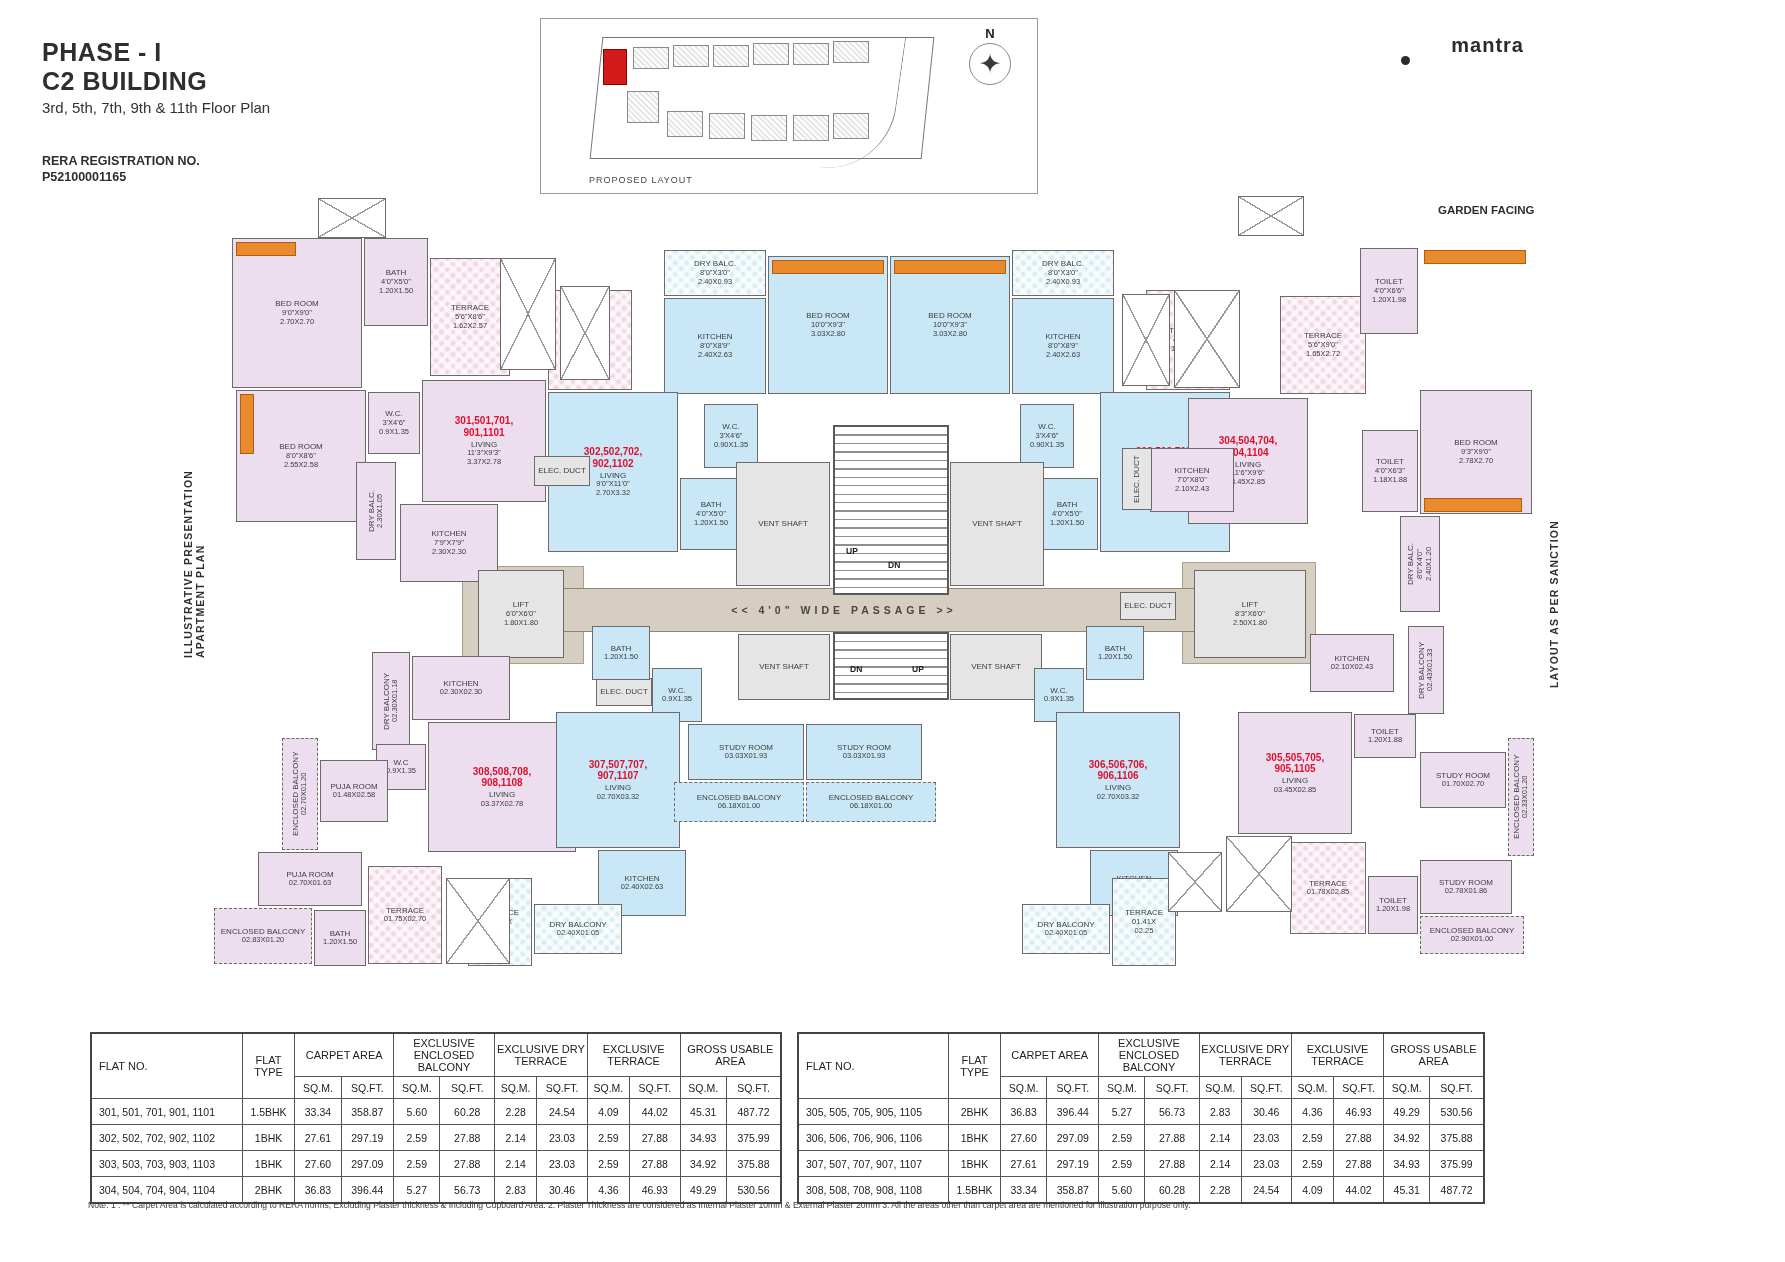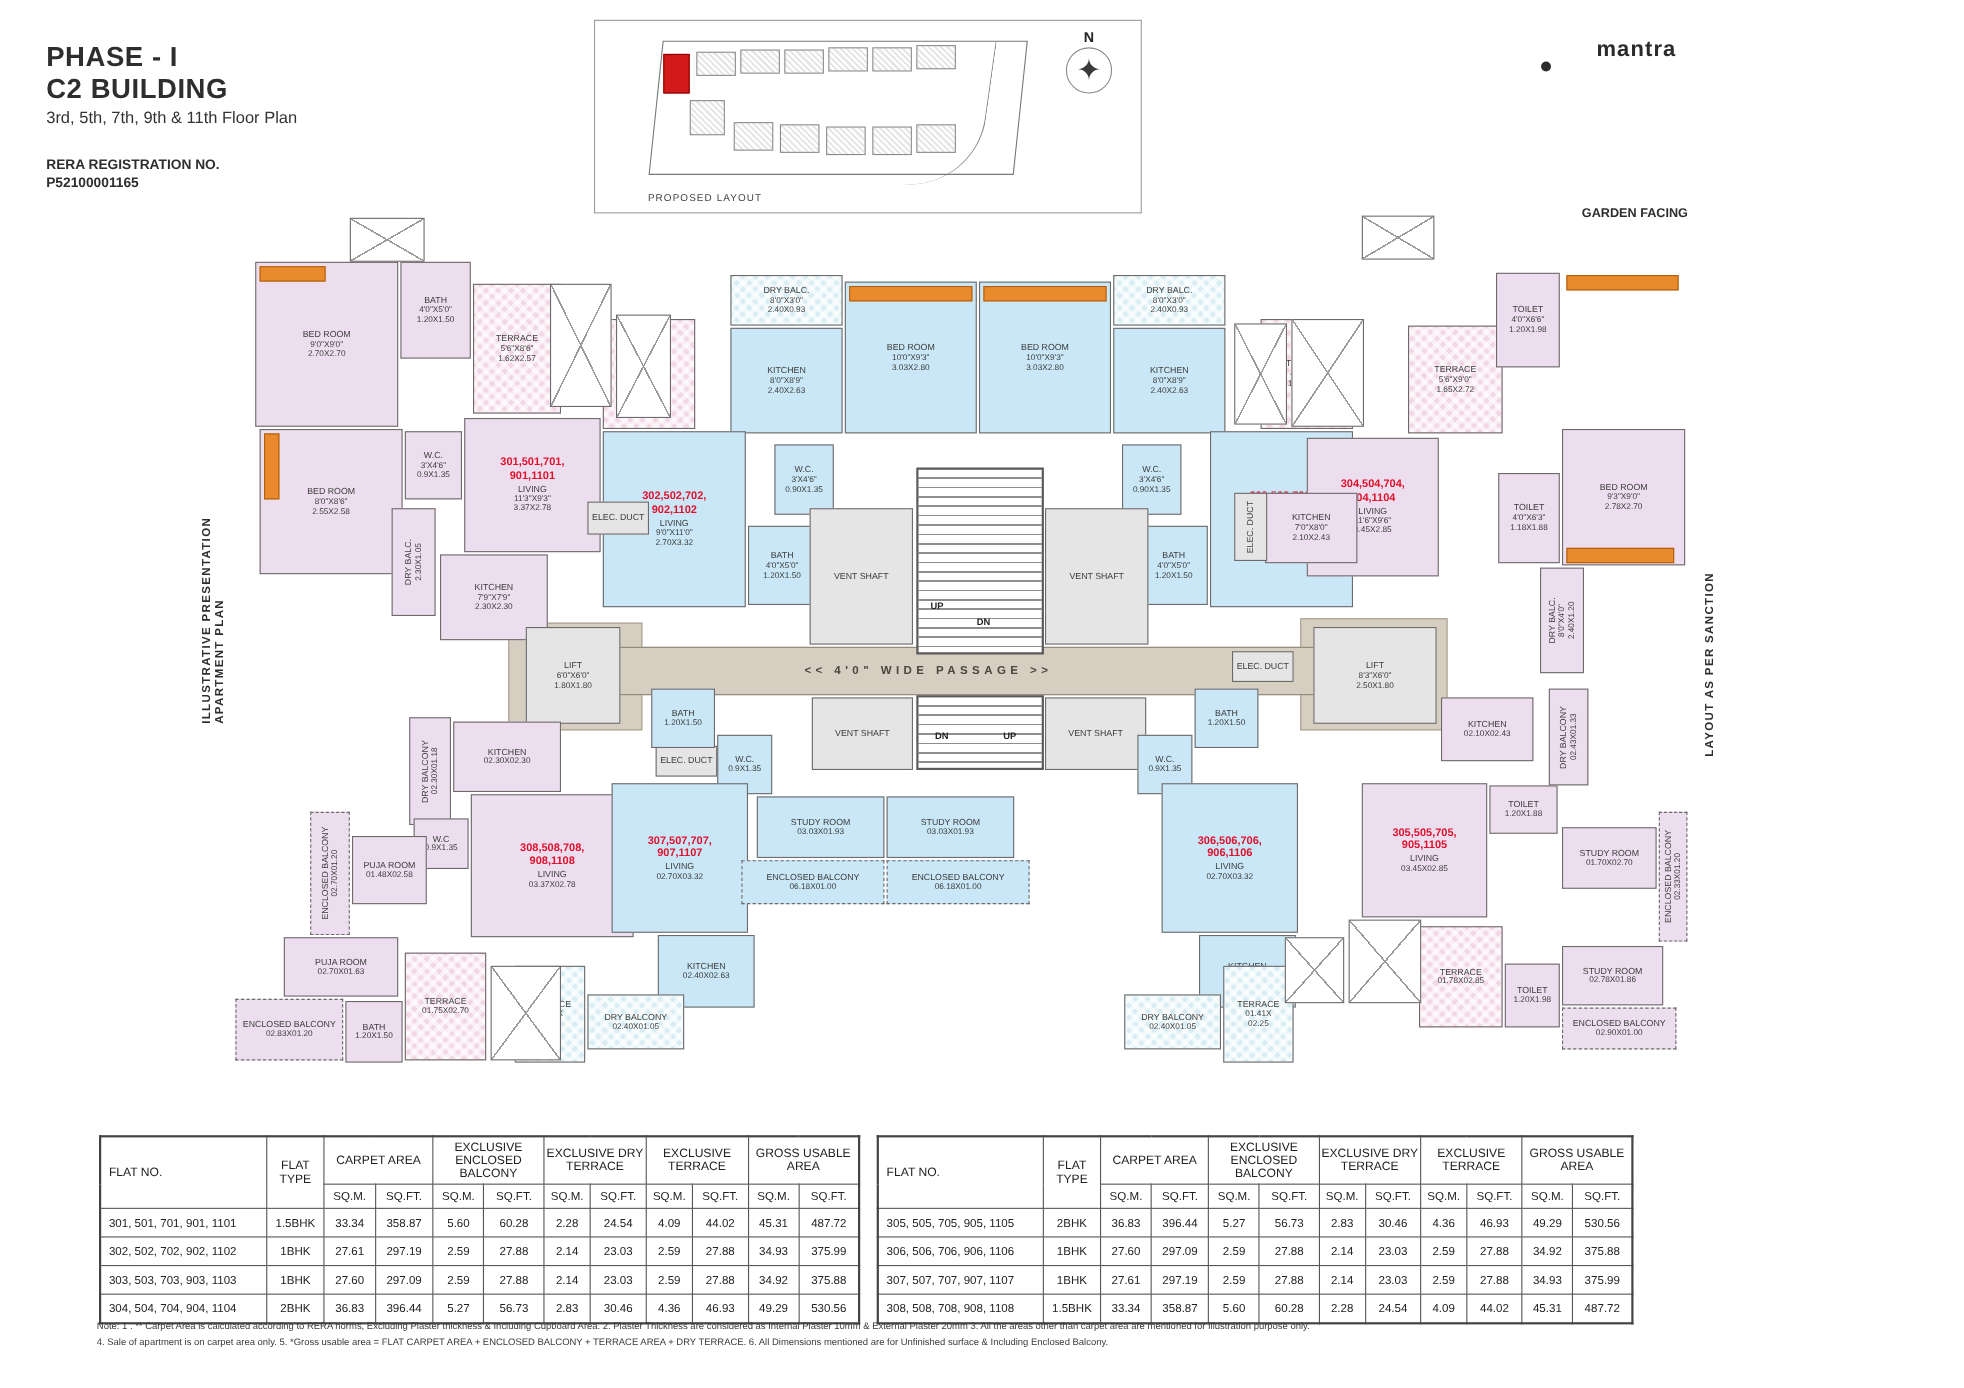--- a/index.html
+++ b/index.html
@@ -4,21 +4,21 @@
 <style>
   html,body{margin:0;padding:0}
   body{width:1785px;height:1262px;position:relative;overflow:hidden;background:#fff;
        font-family:"Liberation Sans",sans-serif;color:#222}
   .abs{position:absolute}
 
   
   #title-block{left:42px;top:38px}
   #phase,#building{font-size:25px;font-weight:bold;color:#2e2e2e;line-height:1.15;letter-spacing:.5px}
   #floors{font-size:15px;color:#333;margin-top:3px}
-  #rera{margin-top:26px;font-size:12.5px;font-weight:bold;color:#2e2e2e;line-height:1.35}
+  #rera{margin-top:37px;font-size:12.5px;font-weight:bold;color:#2e2e2e;line-height:1.35}
 
   
   #site-map{left:540px;top:18px;width:496px;height:174px;border:1px solid #9a9a9a;background:#fff}
   #site-map .outline{position:absolute;left:55px;top:18px;width:330px;height:120px;
       border:1px solid #777;transform:skewX(-6deg)}
   #site-map .road{position:absolute;left:235px;top:10px;width:120px;height:140px;
       border-right:1px solid #888;border-radius:0 0 70px 0;transform:rotate(8deg)}
   .blk{position:absolute;border:1px solid #8a8a8a;
       background:repeating-linear-gradient(45deg,#e7e7e7 0 2px,#fff 2px 4px)}
   .blk-red{position:absolute;background:#d21a1a;border:1px solid #8a0000}
@@ -34,21 +34,21 @@
   #logo{left:1296px;top:34px;width:232px;text-align:right}
   #logo .brand{font-size:20px;font-weight:bold;letter-spacing:1px;color:#2b2b2b;margin-right:4px}
   #logo .name{font-size:45px;font-weight:bold;letter-spacing:.5px;color:#2b2b2b;line-height:.95}
   #logo .dot{position:absolute;right:118px;top:22px;width:9px;height:9px;border-radius:50%;background:#2b2b2b}
 
   
   .vtext{writing-mode:vertical-rl;transform:rotate(180deg);font-size:10.5px;font-weight:bold;
       letter-spacing:1.2px;color:#2e2e2e}
   #left-margin{left:182px;top:418px;height:240px}
   #right-margin{left:1548px;top:458px;height:230px}
-  #garden{left:1438px;top:188px;font-size:11.5px;font-weight:bold;color:#2e2e2e}
+  #garden{left:1438px;top:204px;font-size:11.5px;font-weight:bold;color:#2e2e2e}
 
   
   #plan{left:0;top:0;width:1785px;height:1262px}
   .apron{position:absolute;background:#d6cec1;border:1px solid #a99f8f}
   .passage{position:absolute;background:#d6cec1;border:1.5px solid #8d8577;display:flex;
       align-items:center;justify-content:center;font-size:10.5px;letter-spacing:4px;color:#4a463d;font-weight:bold}
   .stairs{position:absolute;border:2px solid #5a5a5a;
       background:repeating-linear-gradient(to bottom,#fff 0 7px,#8e8e8e 7px 8.5px)}
   .updn{position:absolute;font-size:8.5px;font-weight:bold;color:#222}
 
@@ -710,14 +710,13 @@
           <td>44.02</td>
           <td>45.31</td>
           <td>487.72</td>
         </tr>
       </tbody>
     </table>
 </div>
 
 <div class="abs" id="notes">
   <div>Note:  1 . ** Carpet Area is calculated according to RERA norms, Excluding Plaster thickness &amp;  Including Cupboard Area.    2. Plaster Thickness are considered as Internal Plaster 10mm &amp; External Plaster 20mm    3. All the areas other than carpet area are mentioned for Illustration purpose only.</div>
-  <div>4. Sale of apartment is on carpet area only.    5. *Gross usable area = FLAT CARPET AREA + ENCLOSED BALCONY + TERRACE   AREA +  DRY TERRACE.    6. All Dimensions mentioned are for Unfinished surface &amp; Including Enclosed Balcony.</div>
 </div>
 
 </body></html>

